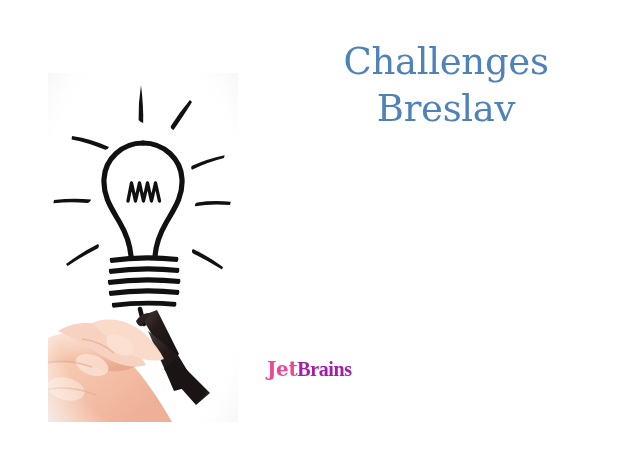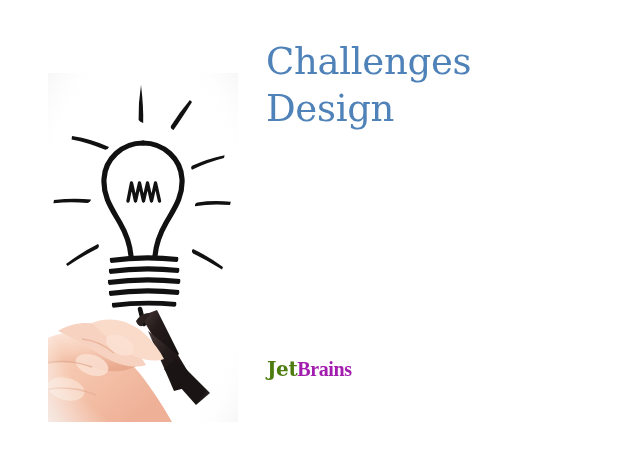--- a/index.html
+++ b/index.html
@@ -9,20 +9,21 @@
   }
   body {
     font-family: "DejaVu Serif", serif;
   }
   .slide {
     position: relative;
     width: 556px;
     height: 452px;
     background: #ffffff;
     overflow: hidden;
+    text-align: center;
   }
 
   
   .photo {
     position: absolute;
     left: 48px;
     top: 73px;
     width: 190px;
     height: 349px;
     background: #ffffff;
@@ -66,21 +67,21 @@
     position: absolute;
     left: 267px;
     top: 357px;
     font-family: "DejaVu Serif", serif;
     font-size: 20px;
     line-height: 24px;
     font-weight: 700;
     letter-spacing: -0.4px;
     white-space: nowrap;
   }
-  .logo-jet    { color: #4d7c0f; }
+  .logo-jet    { color: #ec4899; }
   .logo-brains { color: #a21caf; font-family: Liberation Serif, serif; }
 </style>
 </head>
 <body>
 
 <div class="slide">
 
   <div class="photo">
     <svg class="photo-svg" viewBox="0 0 190 349" xmlns="http://www.w3.org/2000/svg">
       <defs>
@@ -180,21 +181,21 @@
         <path d="M-18 322 q32 -14 66 0" fill="none" stroke="#e2a88e" stroke-width="1.6" opacity="0.6"></path>
         <path d="M34 266 q18 2 32 14" fill="none" stroke="#e0a489" stroke-width="1.4" opacity="0.6"></path>
       </g>
 
       <rect x="0" y="0" width="190" height="349" fill="url(#vign)"></rect>
     </svg>
   </div>
 
   <div class="title-block">
     <span class="title-line">Challenges</span>
-    <span class="title-line">Design</span>
+    <span class="title-line">Breslav</span>
   </div>
 
 
   <div class="logo">
     <span class="logo-jet">Jet</span><span class="logo-brains">Brains</span>
   </div>
 
 </div>
 
 </body></html>

